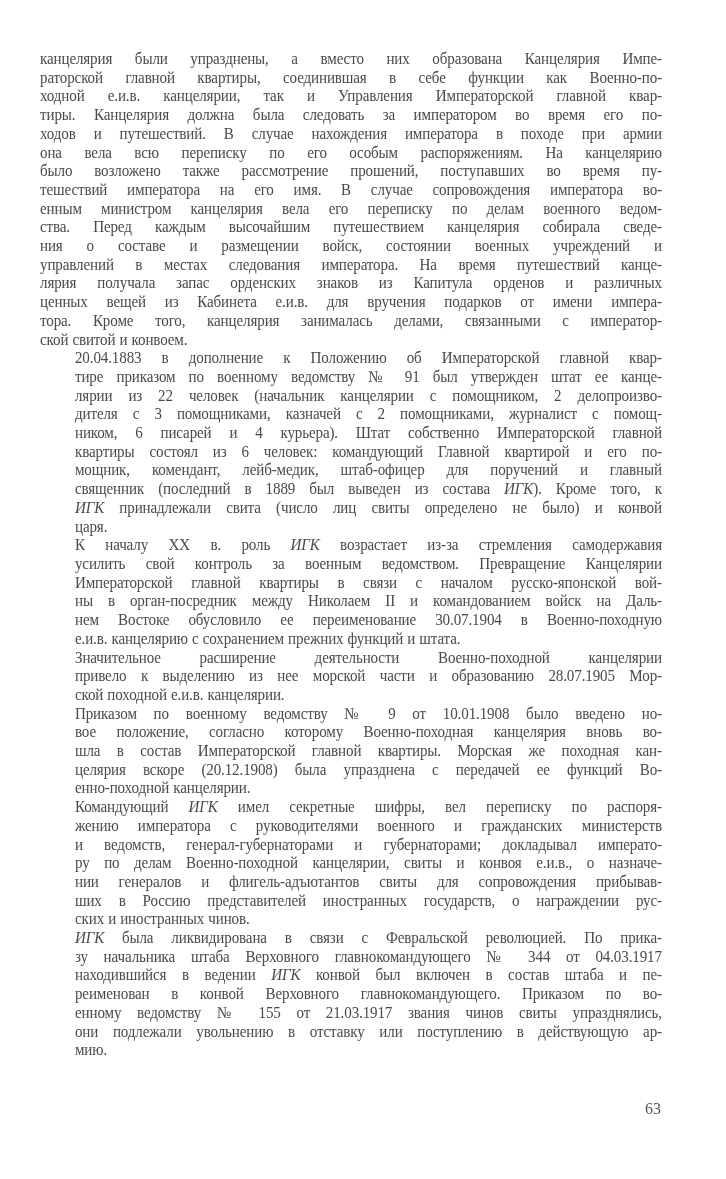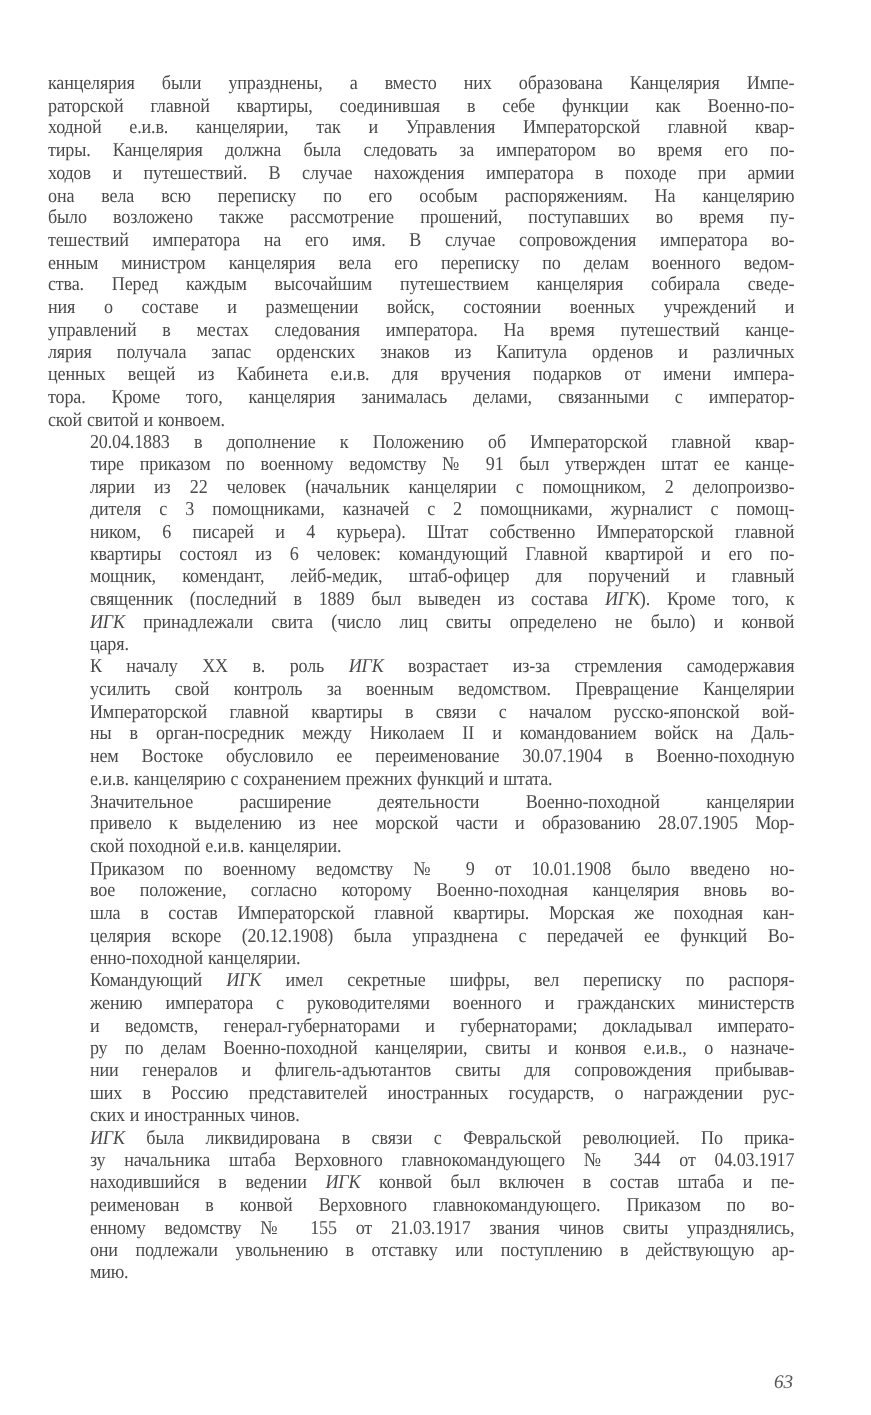--- a/index.html
+++ b/index.html
@@ -3,35 +3,35 @@
 <meta charset="utf-8">
 <style>
   html, body { margin: 0; padding: 0; }
   body {
     width: 726px; height: 1179px; background: #ffffff;
     position: relative; overflow: hidden;
     font-family: "Liberation Serif", "DejaVu Serif", serif;
     color: #4a4a4a;
   }
   .page {
-    position: absolute; left: 40px; top: 60px; width: 622px;
+    position: absolute; left: 40px; top: 50px; width: 622px;
   }
   .para {
     margin: 0; font-size: 16.4px; line-height: 18.7px;
     text-align: justify; hyphens: manual;
     letter-spacing: -0.15px; word-spacing: 0.5px;
     transform: scaleX(0.92); transform-origin: left top; width: 676px;
   }
   .para.indent { text-indent: 38px; }
   .para.noindent { text-indent: 0; }
   .para .line { display: block; text-align: justify; text-align-last: justify; }
   .para .line.last { text-align-last: left; }
   .page-number {
-    position: absolute; left: 645px; top: 1144px;
-    font-size: 16px; color: #555; font-style: italic;
+    position: absolute; left: 645px; top: 1100px;
+    font-size: 16px; color: #555;
   }
   em { font-style: italic; }
 </style>
 </head>
 <body>
 
 <div class="page" id="page">
     <div class="para noindent">
       <span class="line">канцелярия были упразднены, а вместо них образована Канцелярия Импе-</span>
       <span class="line">раторской главной квартиры, соединившая в себе функции как Военно-по-</span>

